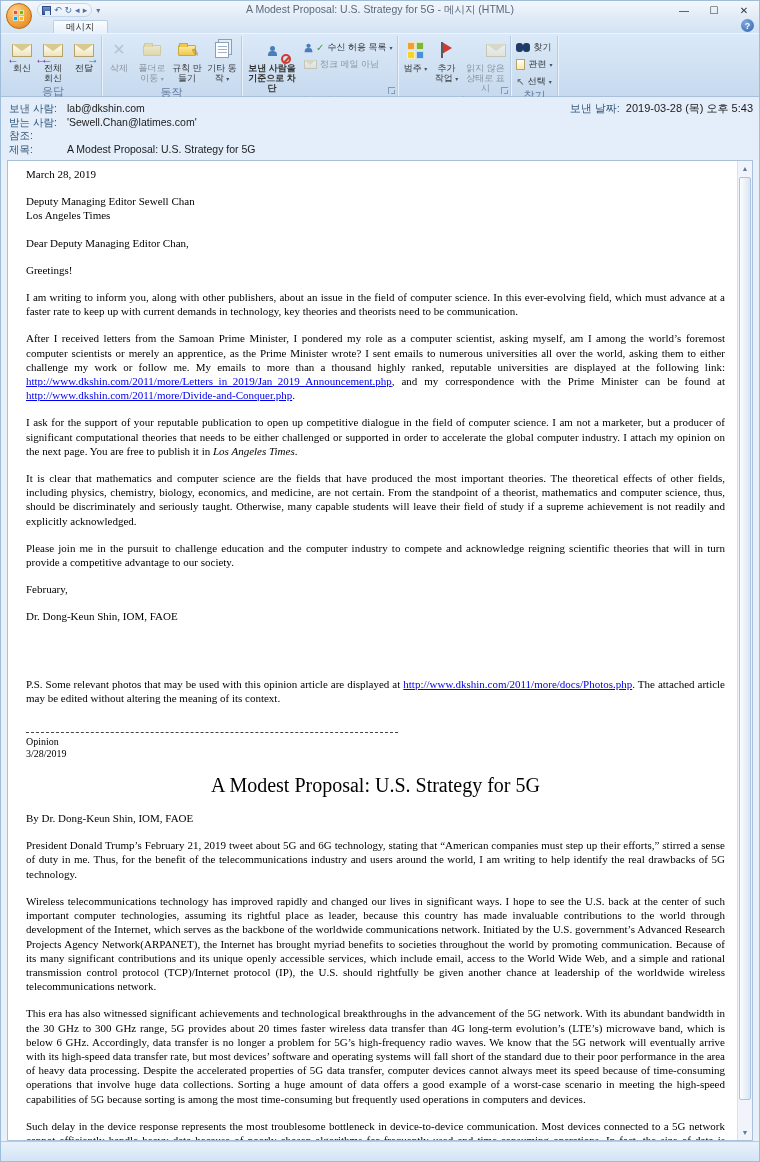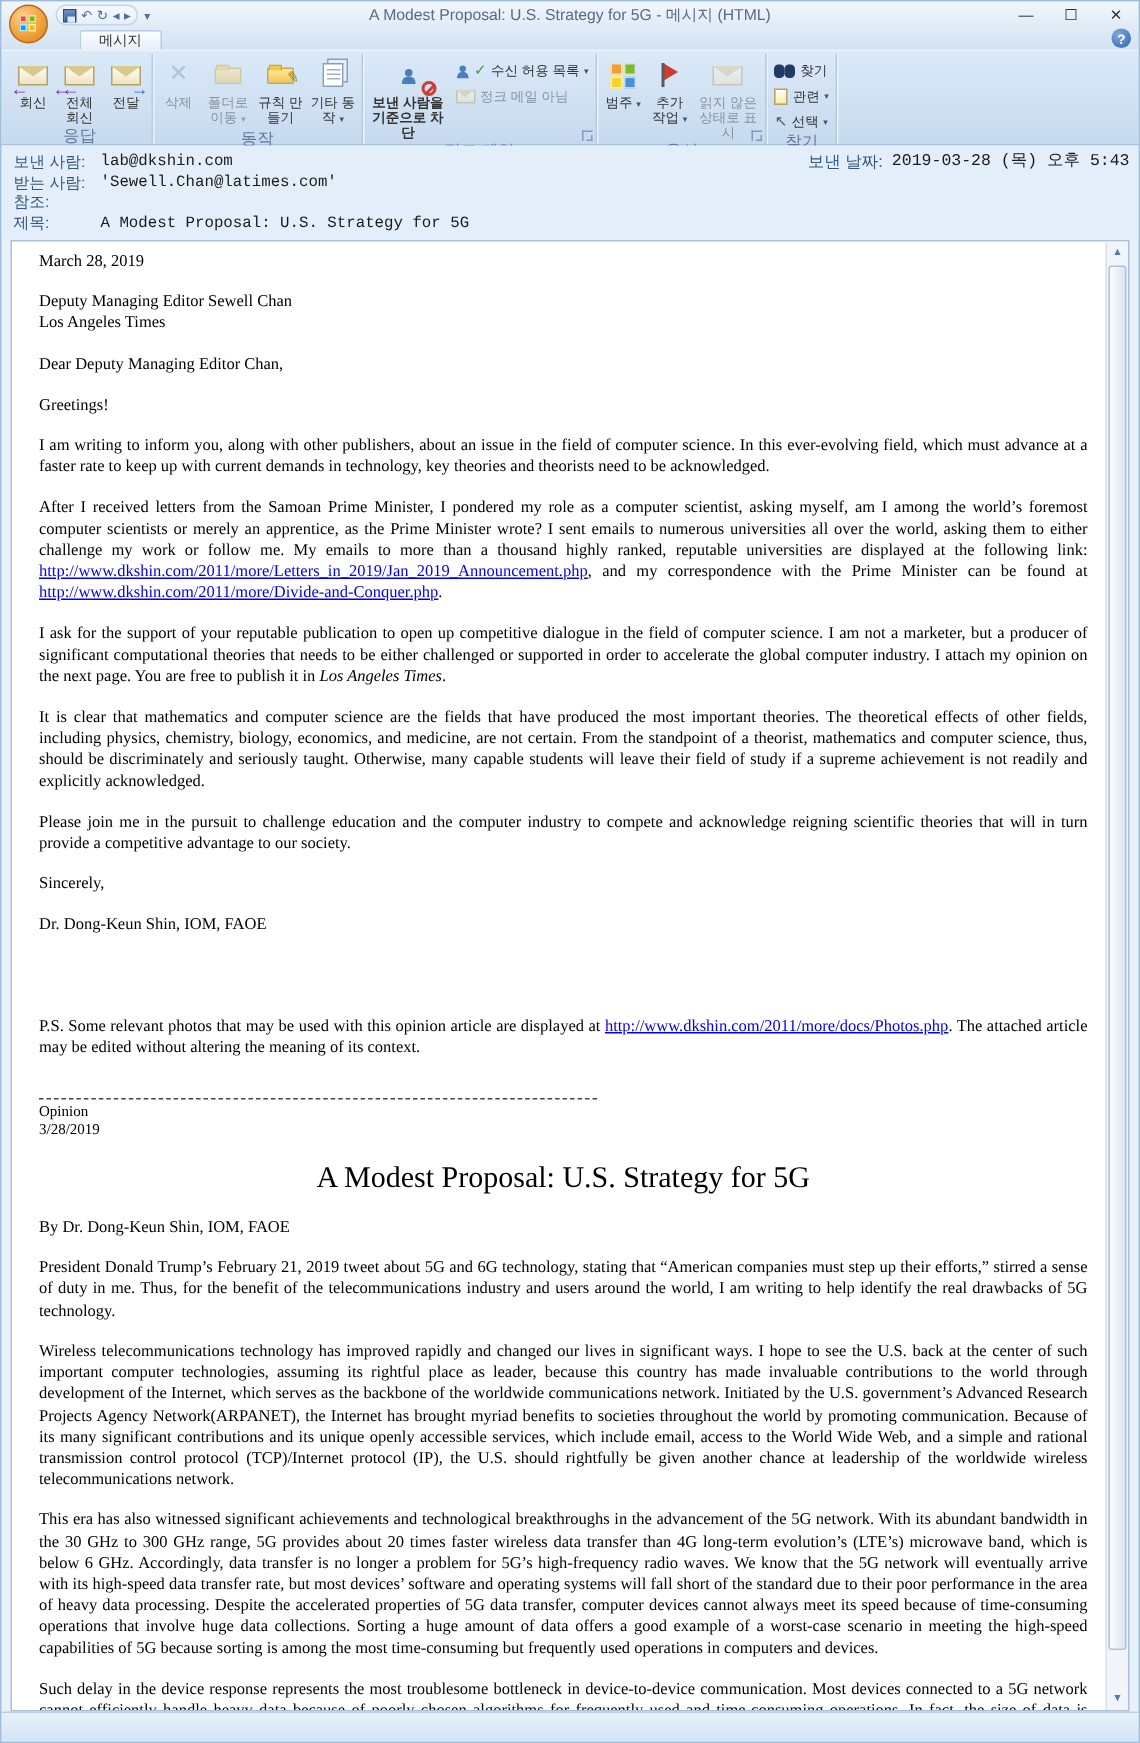--- a/index.html
+++ b/index.html
@@ -31,21 +31,21 @@
   
   .ribbon { height:64px; background:linear-gradient(#dbe9f8,#cfe0f2 60%,#c6d9ee); border-top:1px solid #eef5fc; border-bottom:1px solid #a9c0db; display:flex; padding:2px 2px 0 4px; flex:none; }
   .rgroup { display:flex; flex-direction:column; border-right:1px solid #b7cce4; box-shadow:1px 0 0 #e9f1fa; padding:1px 2px 0 2px; position:relative; }
   .rgroup-body { flex:1; display:flex; align-items:flex-start; gap:1px; }
   .rgroup-label { height:13px; font-size:11px; color:#62799e; text-align:center; line-height:13px; }
   .dlg-launcher { position:absolute; right:2px; bottom:2px; width:7px; height:7px; border-left:1px solid #7e9cc0; border-top:1px solid #7e9cc0; cursor:pointer; }
   .dlg-launcher::after { content:""; position:absolute; right:0; bottom:0; width:3px; height:3px; border-right:1px solid #7e9cc0; border-bottom:1px solid #7e9cc0; }
 
   .rbtn { display:flex; flex-direction:column; align-items:center; justify-content:flex-start; font-size:9px; color:#333; text-align:center; line-height:10px; padding:2px 2px; border-radius:3px; cursor:pointer; }
   .rbtn .ric { height:22px; display:flex; align-items:center; justify-content:center; margin-bottom:2px; position:relative; }
-  .rbtn.w30{width:30px;} .rbtn.w34{width:34px;} .rbtn.w46{width:46px;} .rbtn.w56{width:56px;font-weight:bold;}
+  .rbtn.w30{width:30px;} .rbtn.w34{width:34px;} .rbtn.w46{width:46px;align-items:flex-end;} .rbtn.w56{width:56px;font-weight:bold;}
   .rbtn.disabled { opacity:.45; }
   .smallcol { display:flex; flex-direction:column; justify-content:flex-start; gap:2px; padding-top:3px; }
   .sbtn { display:flex; align-items:center; gap:3px; font-size:9px; color:#333; padding:1px 3px; border-radius:2px; cursor:pointer; white-space:nowrap; }
   .sbtn.disabled { opacity:.45; }
   .caret { font-size:6px; color:#44526a; }
 
   
   .env { width:20px; height:13px; background:linear-gradient(#fffdf4,#efe3bd); border:1px solid #b3a26a; position:relative; display:inline-block; }
   .env::before { content:""; position:absolute; left:-1px; top:-1px; border-left:10px solid transparent; border-right:10px solid transparent; border-top:7px solid #d8c98f; }
   .env.small { width:13px; height:9px; }
@@ -75,21 +75,21 @@
   .binoc { width:14px; height:9px; position:relative; display:inline-block; }
   .binoc::before, .binoc::after { content:""; position:absolute; top:0; width:7px; height:9px; border-radius:3px; background:#1f3b66; }
   .binoc::before{left:0;} .binoc::after{right:0;}
   .minidoc { width:9px; height:11px; background:linear-gradient(#fff,#ffe9a0); border:1px solid #b3a26a; display:inline-block; }
   .cursor-ic { font-size:10px; color:#555; }
 
   
   .msgheader { background:#e4eefa; padding:5px 6px 4px 8px; flex:none; position:relative; }
   .hrow { display:flex; font-size:10.5px; line-height:13.5px; }
   .hlabel { color:#33577b; width:58px; flex:none; }
-  .hvalue { color:#1a1a1a;font-family:Liberation Mono, monospace; }
+  .hvalue { color:#1a1a1a; }
   .hdate { position:absolute; right:6px; top:5px; font-size:11px; }
   .hdate .hlabel { width:auto; margin-right:6px; }
 
   
   .bodywrap { flex:1; margin:0 6px; border:1px solid #a8c0da; background:#fff; display:flex; overflow:hidden; }
   .bodytext { flex:1; overflow:hidden; padding:6px 12px 0 18px; font-family:"Liberation Serif","DejaVu Serif",serif; font-size:11px; line-height:14.2px; color:#000; }
   .bodytext p { margin:0 0 13px 0; text-align:justify; }
   .bodytext p.noj { text-align:left; }
   .bodytext a { color:#0000ee; text-decoration:underline; }
   .gap-lg { height:40px; }
@@ -304,26 +304,26 @@
         <span class="hvalue">2019-03-28 (목) 오후 5:43</span>
       </div>
   </div>
 
   <div class="bodywrap">
     <div class="bodytext">
       <p class="noj">March 28, 2019</p>
       <p class="noj" style="margin-bottom:13px;"><span>Deputy Managing Editor Sewell Chan</span><br><span>Los Angeles Times</span></p>
       <p class="noj">Dear Deputy Managing Editor Chan,</p>
       <p class="noj">Greetings!</p>
-      <p>I am writing to inform you, along with other publishers, about an issue in the field of computer science. In this ever-evolving field, which must advance at a faster rate to keep up with current demands in technology, key theories and theorists need to be acknowledged.</p>
+      <p>I am writing to inform you, along with other publishers, about an issue in the field of computer science. In this ever-evolving field, which must advance at a faster rate to keep up with current demands in technology, key theories and theorists need to be communication.</p>
       <p><span>After I received letters from the Samoan Prime Minister, I pondered my role as a computer scientist, asking myself, am I among the world’s foremost computer scientists or merely an apprentice, as the Prime Minister wrote? I sent emails to numerous universities all over the world, asking them to either challenge my work or follow me. My emails to more than a thousand highly ranked, reputable universities are displayed at the following link: </span><a href="#">http://www.dkshin.com/2011/more/Letters_in_2019/Jan_2019_Announcement.php</a><span>, and my correspondence with the Prime Minister can be found at </span><a href="#">http://www.dkshin.com/2011/more/Divide-and-Conquer.php</a><span>.</span></p>
       <p><span>I ask for the support of your reputable publication to open up competitive dialogue in the field of computer science. I am not a marketer, but a producer of significant computational theories that needs to be either challenged or supported in order to accelerate the global computer industry. I attach my opinion on the next page. You are free to publish it in </span><em>Los Angeles Times</em><span>.</span></p>
       <p>It is clear that mathematics and computer science are the fields that have produced the most important theories. The theoretical effects of other fields, including physics, chemistry, biology, economics, and medicine, are not certain. From the standpoint of a theorist, mathematics and computer science, thus, should be discriminately and seriously taught. Otherwise, many capable students will leave their field of study if a supreme achievement is not readily and explicitly acknowledged.</p>
       <p>Please join me in the pursuit to challenge education and the computer industry to compete and acknowledge reigning scientific theories that will in turn provide a competitive advantage to our society.</p>
-      <p class="noj">Sincerely,</p>
+      <p class="noj">February,</p>
       <p class="noj">Dr. Dong-Keun Shin, IOM, FAOE</p>
       <div class="gap-lg"></div>
       <p><span>P.S. Some relevant photos that may be used with this opinion article are displayed at </span><a href="#">http://www.dkshin.com/2011/more/docs/Photos.php</a><span>. The attached article may be edited without altering the meaning of its context.</span></p>
       <div style="height:12px;"></div>
       <hr class="divider">
       <p class="kicker"><span>Opinion</span><br><span>3/28/2019</span></p>
       <h1 class="art-title">A Modest Proposal: U.S. Strategy for 5G</h1>
       <p class="art-byline">By Dr. Dong-Keun Shin, IOM, FAOE</p>
       <p>President Donald Trump’s February 21, 2019 tweet about 5G and 6G technology, stating that “American companies must step up their efforts,” stirred a sense of duty in me. Thus, for the benefit of the telecommunications industry and users around the world, I am writing to help identify the real drawbacks of 5G technology.</p>
       <p>Wireless telecommunications technology has improved rapidly and changed our lives in significant ways. I hope to see the U.S. back at the center of such important computer technologies, assuming its rightful place as leader, because this country has made invaluable contributions to the world through development of the Internet, which serves as the backbone of the worldwide communications network. Initiated by the U.S. government’s Advanced Research Projects Agency Network(ARPANET), the Internet has brought myriad benefits to societies throughout the world by promoting communication. Because of its many significant contributions and its unique openly accessible services, which include email, access to the World Wide Web, and a simple and rational transmission control protocol (TCP)/Internet protocol (IP), the U.S. should rightfully be given another chance at leadership of the worldwide wireless telecommunications network.</p>

